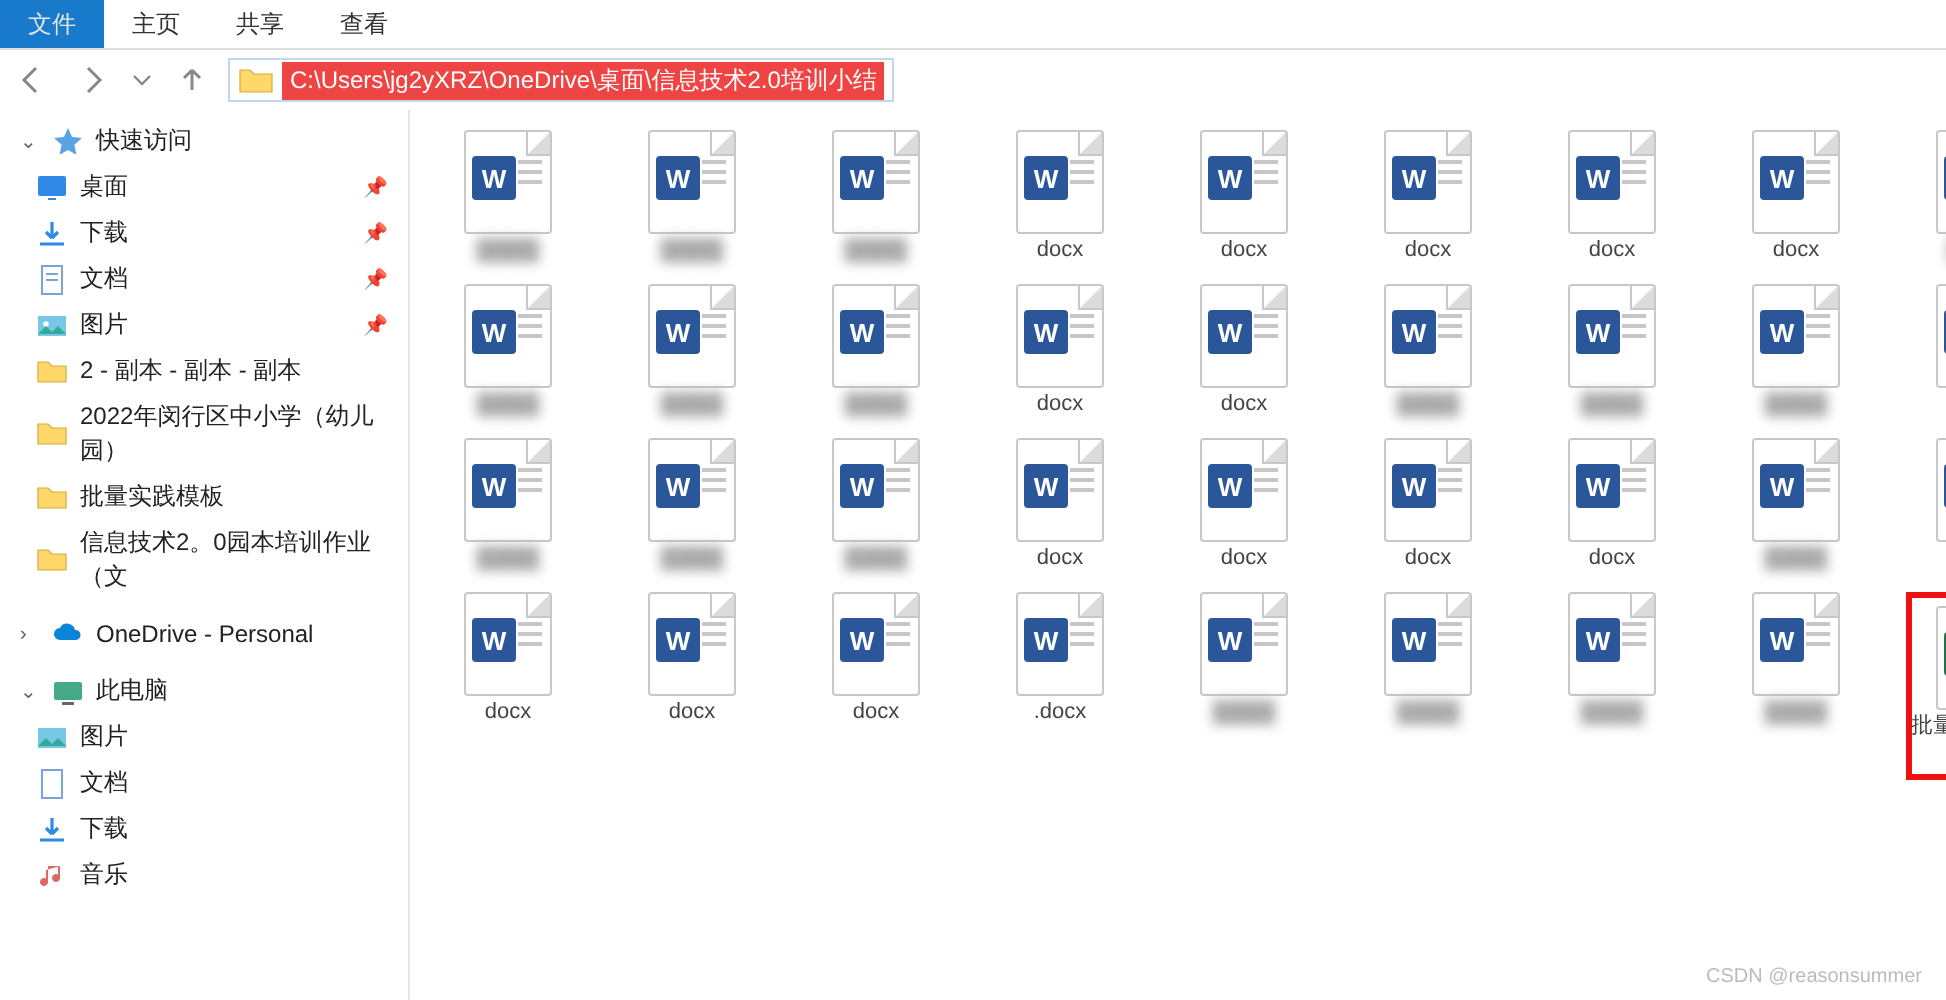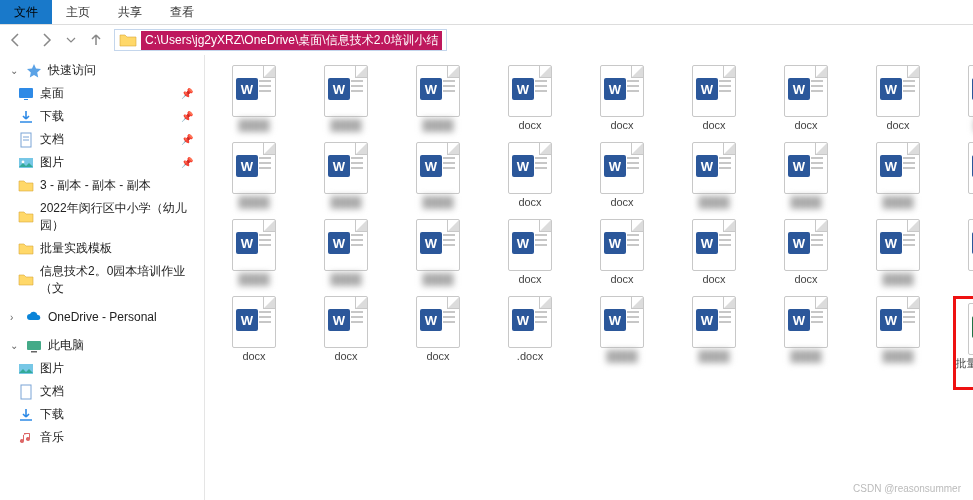--- a/index.html
+++ b/index.html
@@ -1,26 +1,26 @@
 <!DOCTYPE html>
 <html><head>
 <meta charset="utf-8">
 <style>
 * { margin: 0; padding: 0; box-sizing: border-box; font-family: "Microsoft YaHei", "Segoe UI", sans-serif; }
 body { width: 973px; height: 500px; background: #fff; font-size: 12px; overflow: hidden; position: relative; }
 
 .ribbon { height: 25px; display: flex; align-items: stretch; border-bottom: 1px solid #ddd; }
 .ribbon-tab { padding: 4px 14px; font-size: 12px; color: #333; display: flex; align-items: center; }
-.ribbon-tab.file { background: #1979ca; color: #000000; }
+.ribbon-tab.file { background: #1979ca; color: #e5e5e5; }
 
 .navbar { height: 30px; display: flex; align-items: center; padding: 2px 4px; gap: 6px; }
 .nav-arrow { width: 24px; height: 24px; display: flex; align-items: center; justify-content: center; color: #888; }
 .folder-ico { width: 18px; height: 18px; display: inline-block; }
 .address { flex: 0 0 auto; height: 22px; border: 1px solid #c4d6ec; display: flex; align-items: center; padding: 0 4px; gap: 4px; }
-.address-text { background: #be185d; color: #fff; padding: 1px 4px; font-size: 12px; }
+.address-text { background: #ef4444; color: #fff; padding: 1px 4px; font-size: 12px; }
 
 .main { display: flex; height: calc(500px - 55px); }
 .sidebar { width: 205px; border-right: 1px solid #e5e5e5; overflow: hidden; padding-top: 4px; }
 .side-group { margin-bottom: 6px; }
 .side-item { display: flex; align-items: center; padding: 3px 6px 3px 18px; gap: 6px; font-size: 12px; color: #222; position: relative; }
 .side-item.head { padding-left: 10px; font-weight: normal; }
 .side-item .pin { position: absolute; right: 10px; color: #888; font-size: 10px; }
 .side-ico { width: 16px; height: 16px; flex-shrink: 0; }
 .tree-caret { width: 10px; color: #666; font-size: 10px; }
 
@@ -138,21 +138,21 @@
           </span>
         <span>图片</span>
         <span class="pin">📌</span>
       </div>
       <div class="side-item">
         <span class="side-ico">
             <svg width="16" height="16" viewBox="0 0 16 16">
               <path d="M1 3h5l2 2h7v8H1z" fill="#ffd869" stroke="#d9a93a" stroke-width="0.6"></path>
             </svg>
           </span>
-        <span>3 - 副本 - 副本 - 副本</span>
+        <span>2 - 副本 - 副本 - 副本</span>
       </div>
       <div class="side-item">
         <span class="side-ico">
             <svg width="16" height="16" viewBox="0 0 16 16">
               <path d="M1 3h5l2 2h7v8H1z" fill="#ffd869" stroke="#d9a93a" stroke-width="0.6"></path>
             </svg>
           </span>
         <span>2022年闵行区中小学（幼儿园）</span>
       </div>
       <div class="side-item">

